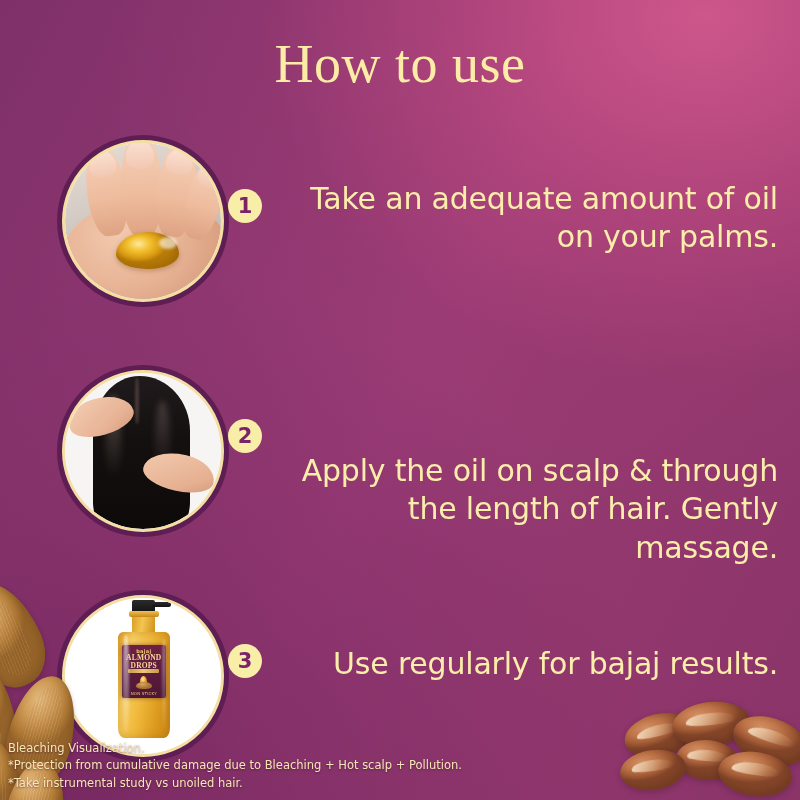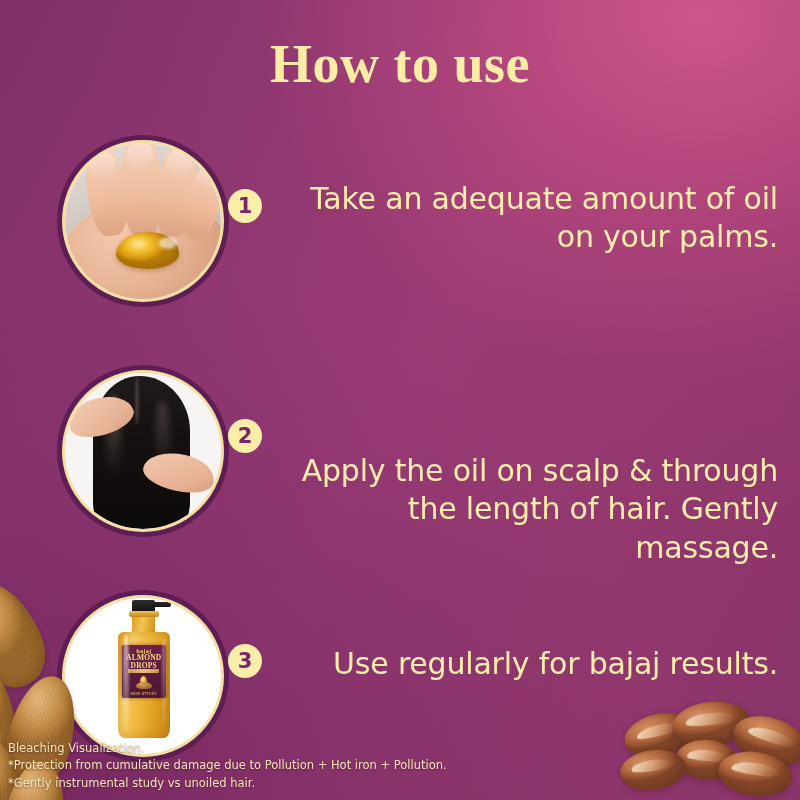--- a/index.html
+++ b/index.html
@@ -14,21 +14,21 @@
       radial-gradient(115% 95% at 88% 2%, rgba(208,88,140,0.95) 0%, rgba(195,76,130,0.55) 26%, rgba(160,60,112,0.18) 48%, rgba(140,53,112,0) 66%),
       radial-gradient(120% 110% at 8% 100%, rgba(118,40,96,0.95) 0%, rgba(124,44,100,0.5) 32%, rgba(140,53,112,0) 62%),
       linear-gradient(118deg, #7f3069 0%, #8d3670 26%, #9a3b76 50%, #93386f 72%, #8a3469 100%);
   }
 
   
   .title{
     position:absolute;top:36px;left:0;width:800px;
     text-align:center;
     font-family:"Liberation Serif", "DejaVu Serif", serif;
-    font-weight:700;
+    font-weight:400;
     font-size:54px;
     letter-spacing:0.5px;
     color:#fbeda6;
     line-height:1.05;
   }
 
   
   .step{position:absolute;left:0;width:800px;height:160px;}
   .step-1{top:140px;}
   .step-2{top:370px;}
@@ -351,17 +351,17 @@
     <div class="argan" style="left:6px;top:50px;width:66px;height:40px;transform:rotate(-8deg);">
         <div class="seam"></div>
       </div>
     <div class="argan" style="left:104px;top:52px;width:74px;height:44px;transform:rotate(8deg);">
         <div class="seam"></div>
       </div>
   </div>
 
   <div class="footnotes">
     <div>Bleaching Visualization.</div>
-    <div>*Protection from cumulative damage due to Pollution + Hot iron + Pollution.</div>
-    <div>*Gently instrumental study vs unoiled hair.</div>
+    <div>*Protection from cumulative damage due to Bleaching + Hot scalp + Pollution.</div>
+    <div>*Take instrumental study vs unoiled hair.</div>
   </div>
 
 </div>
 
 </body></html>

